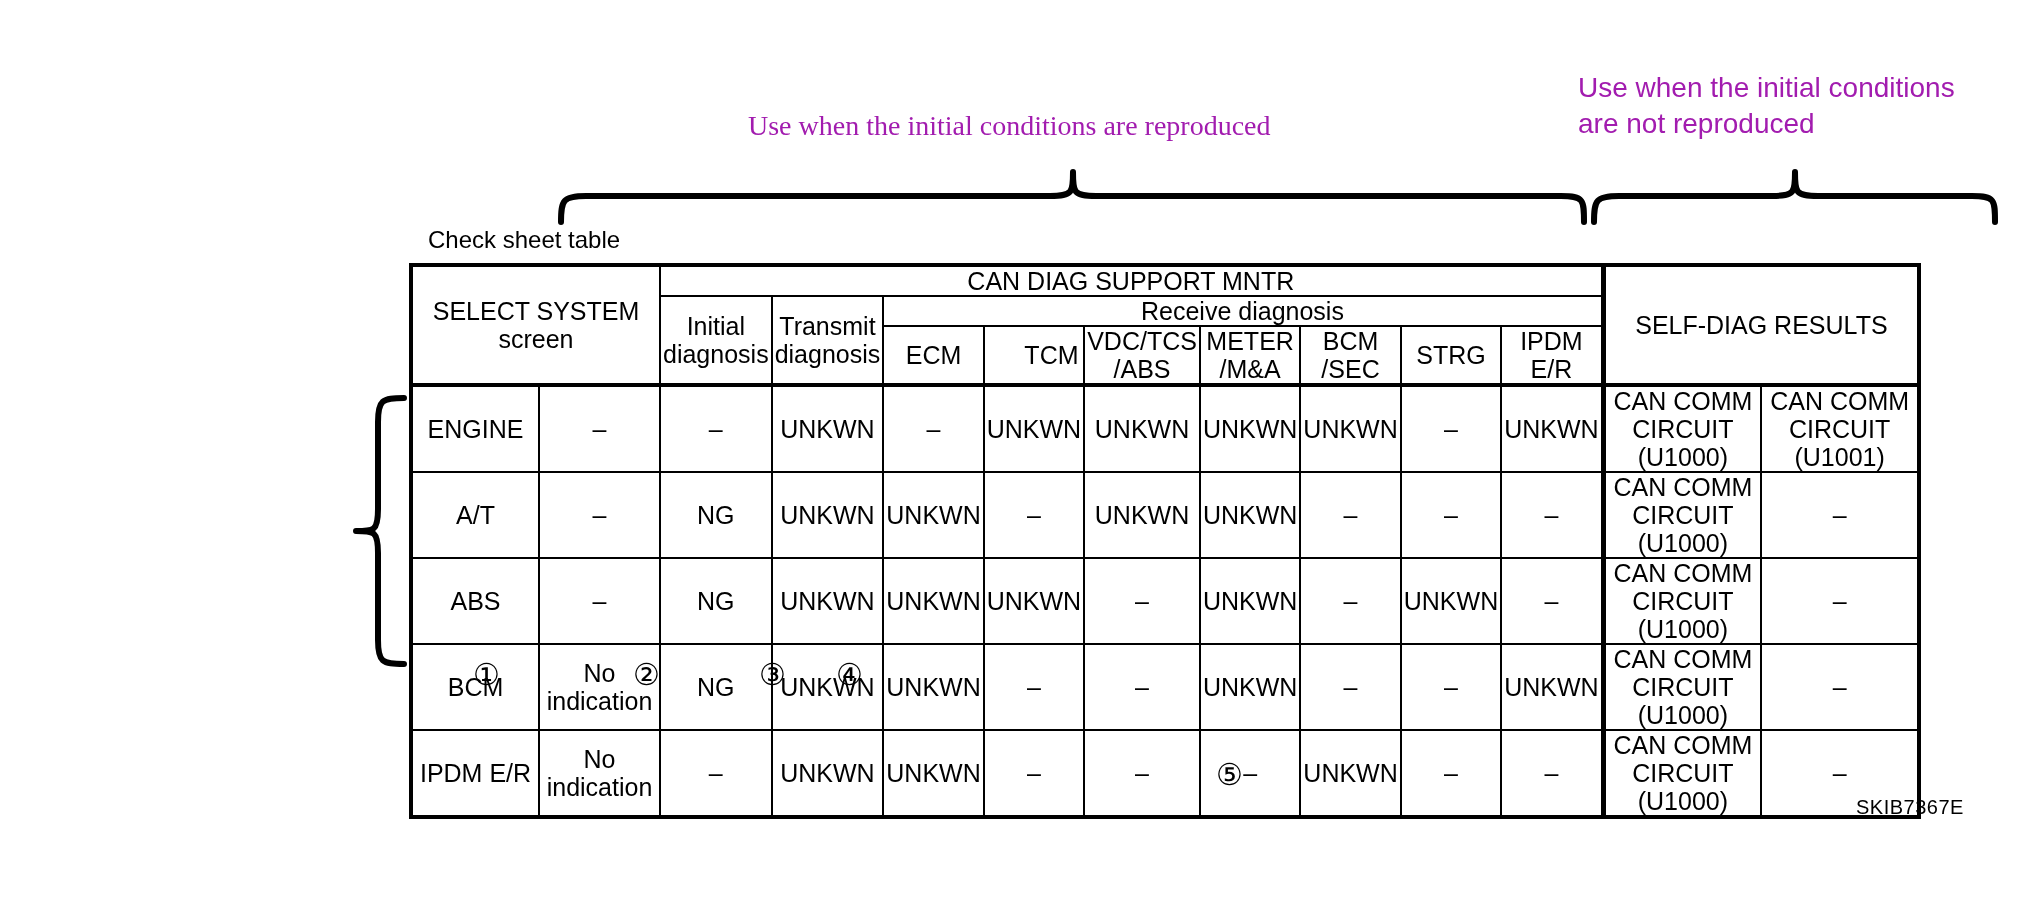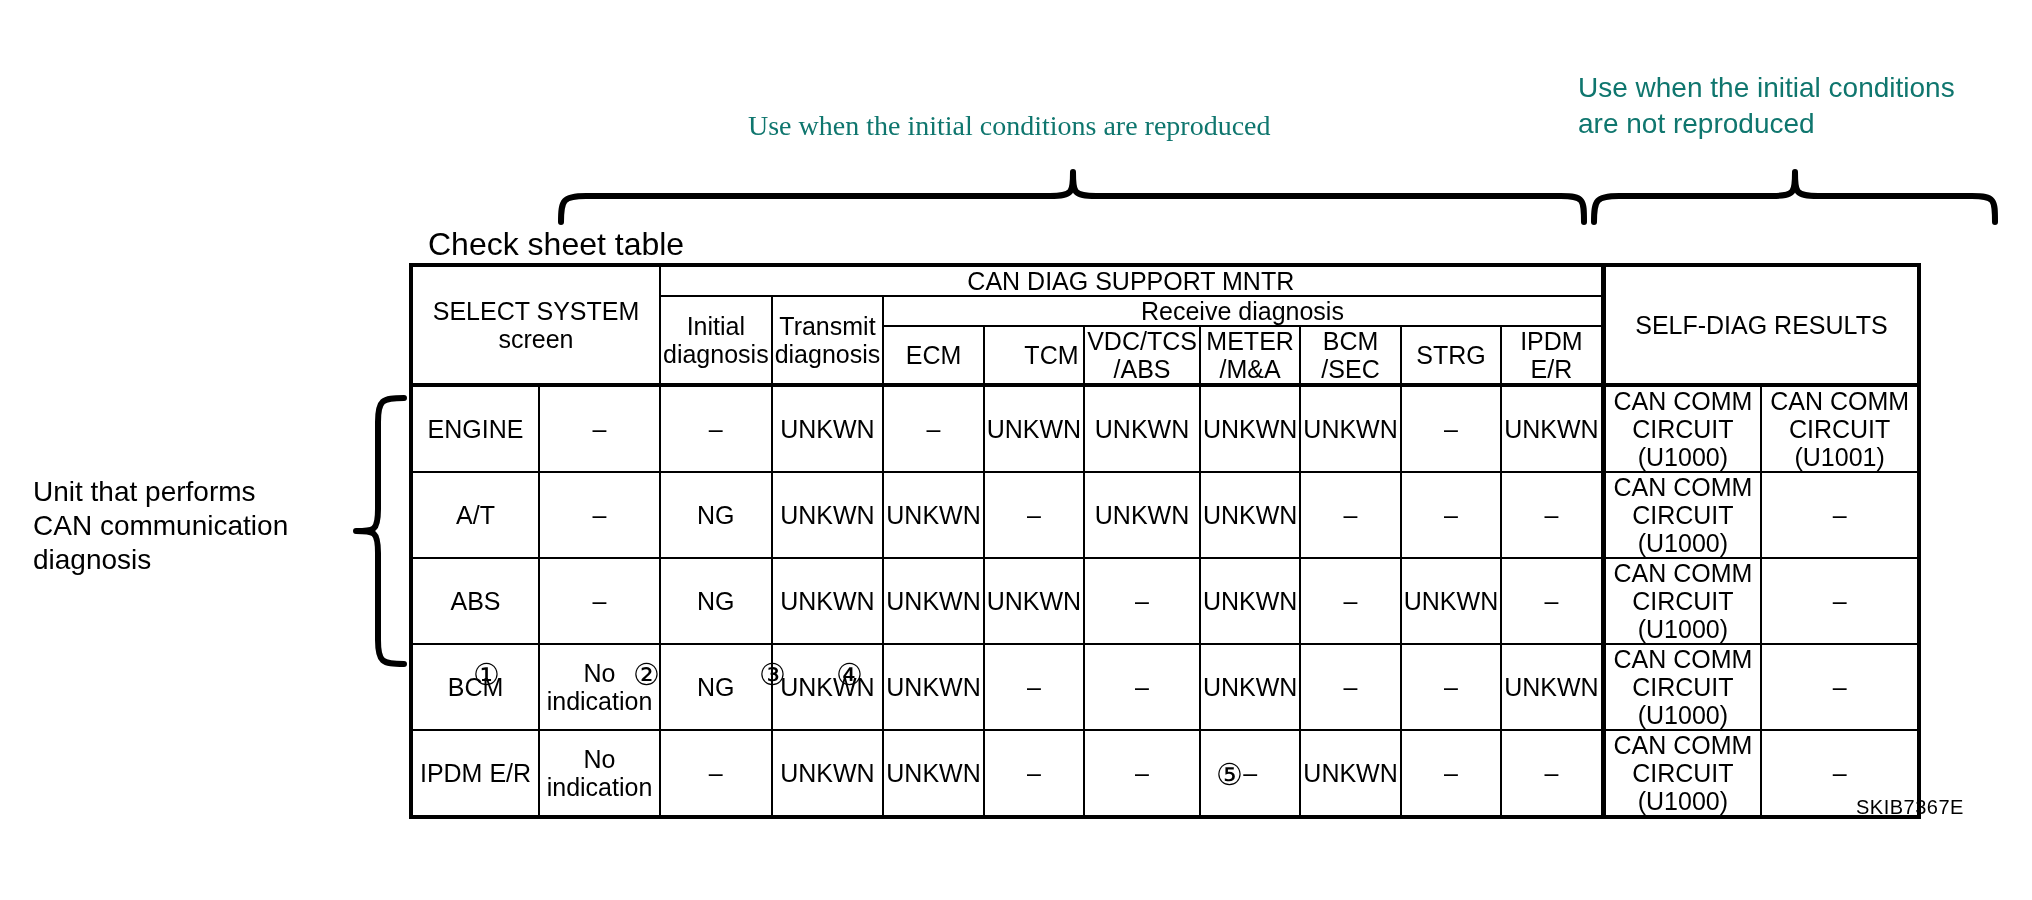--- a/index.html
+++ b/index.html
@@ -17,42 +17,42 @@
     height: 900px;
     background: #ffffff;
     overflow: hidden;
   }
 
   
   .top-caption {
     position: absolute;
     font-size: 28px;
     line-height: 36px;
-    color: #0f766e;
+    color: #a21caf;
     white-space: pre-line;
   }
   #caption-reproduced { left: 748px; top: 108px; font-family: Liberation Serif, serif; }
   #caption-not-reproduced { left: 1578px; top: 70px; }
 
   
   #caption-unit {
     position: absolute;
     left: 33px;
     top: 475px;
     font-size: 28px;
     line-height: 34px;
     white-space: pre-line;
   }
 
   
   #check-sheet-label {
     position: absolute;
     left: 428px;
     top: 226px;
-    font-size: 32px;
+    font-size: 24px;
   }
 
   
   #brace-layer {
     position: absolute;
     left: 0; top: 0;
     width: 2032px; height: 900px;
     pointer-events: none;
   }
 
@@ -127,23 +127,20 @@
 </head>
 <body>
 
 <div id="page">
 
   <div class="top-caption" id="caption-reproduced">Use when the initial conditions are reproduced</div>
 
   <div class="top-caption" id="caption-not-reproduced">Use when the initial conditions
 are not reproduced</div>
 
-  <div id="caption-unit">Unit that performs
-CAN communication
-diagnosis</div>
 
   <div id="check-sheet-label">Check sheet table</div>
 
   <svg id="brace-layer" viewBox="0 0 2032 900" xmlns="http://www.w3.org/2000/svg">
     <g fill="none" stroke="#000000" stroke-width="6" stroke-linecap="round" stroke-linejoin="round">
 
       <path d="
         M 561,222
         C 561,200 563,196 586,196
         L 1050,196

